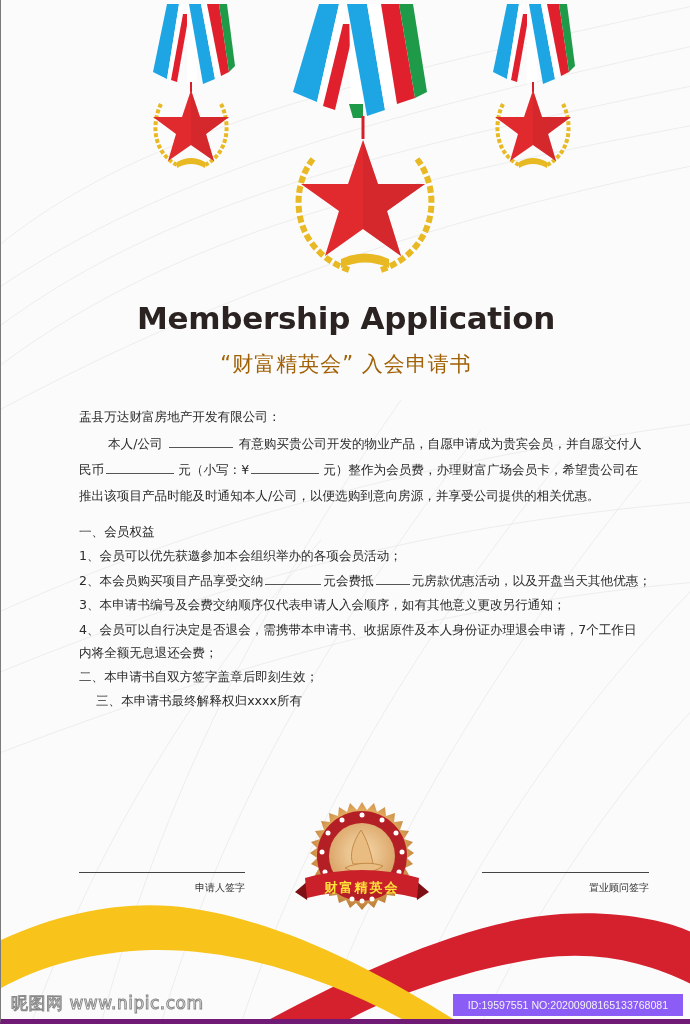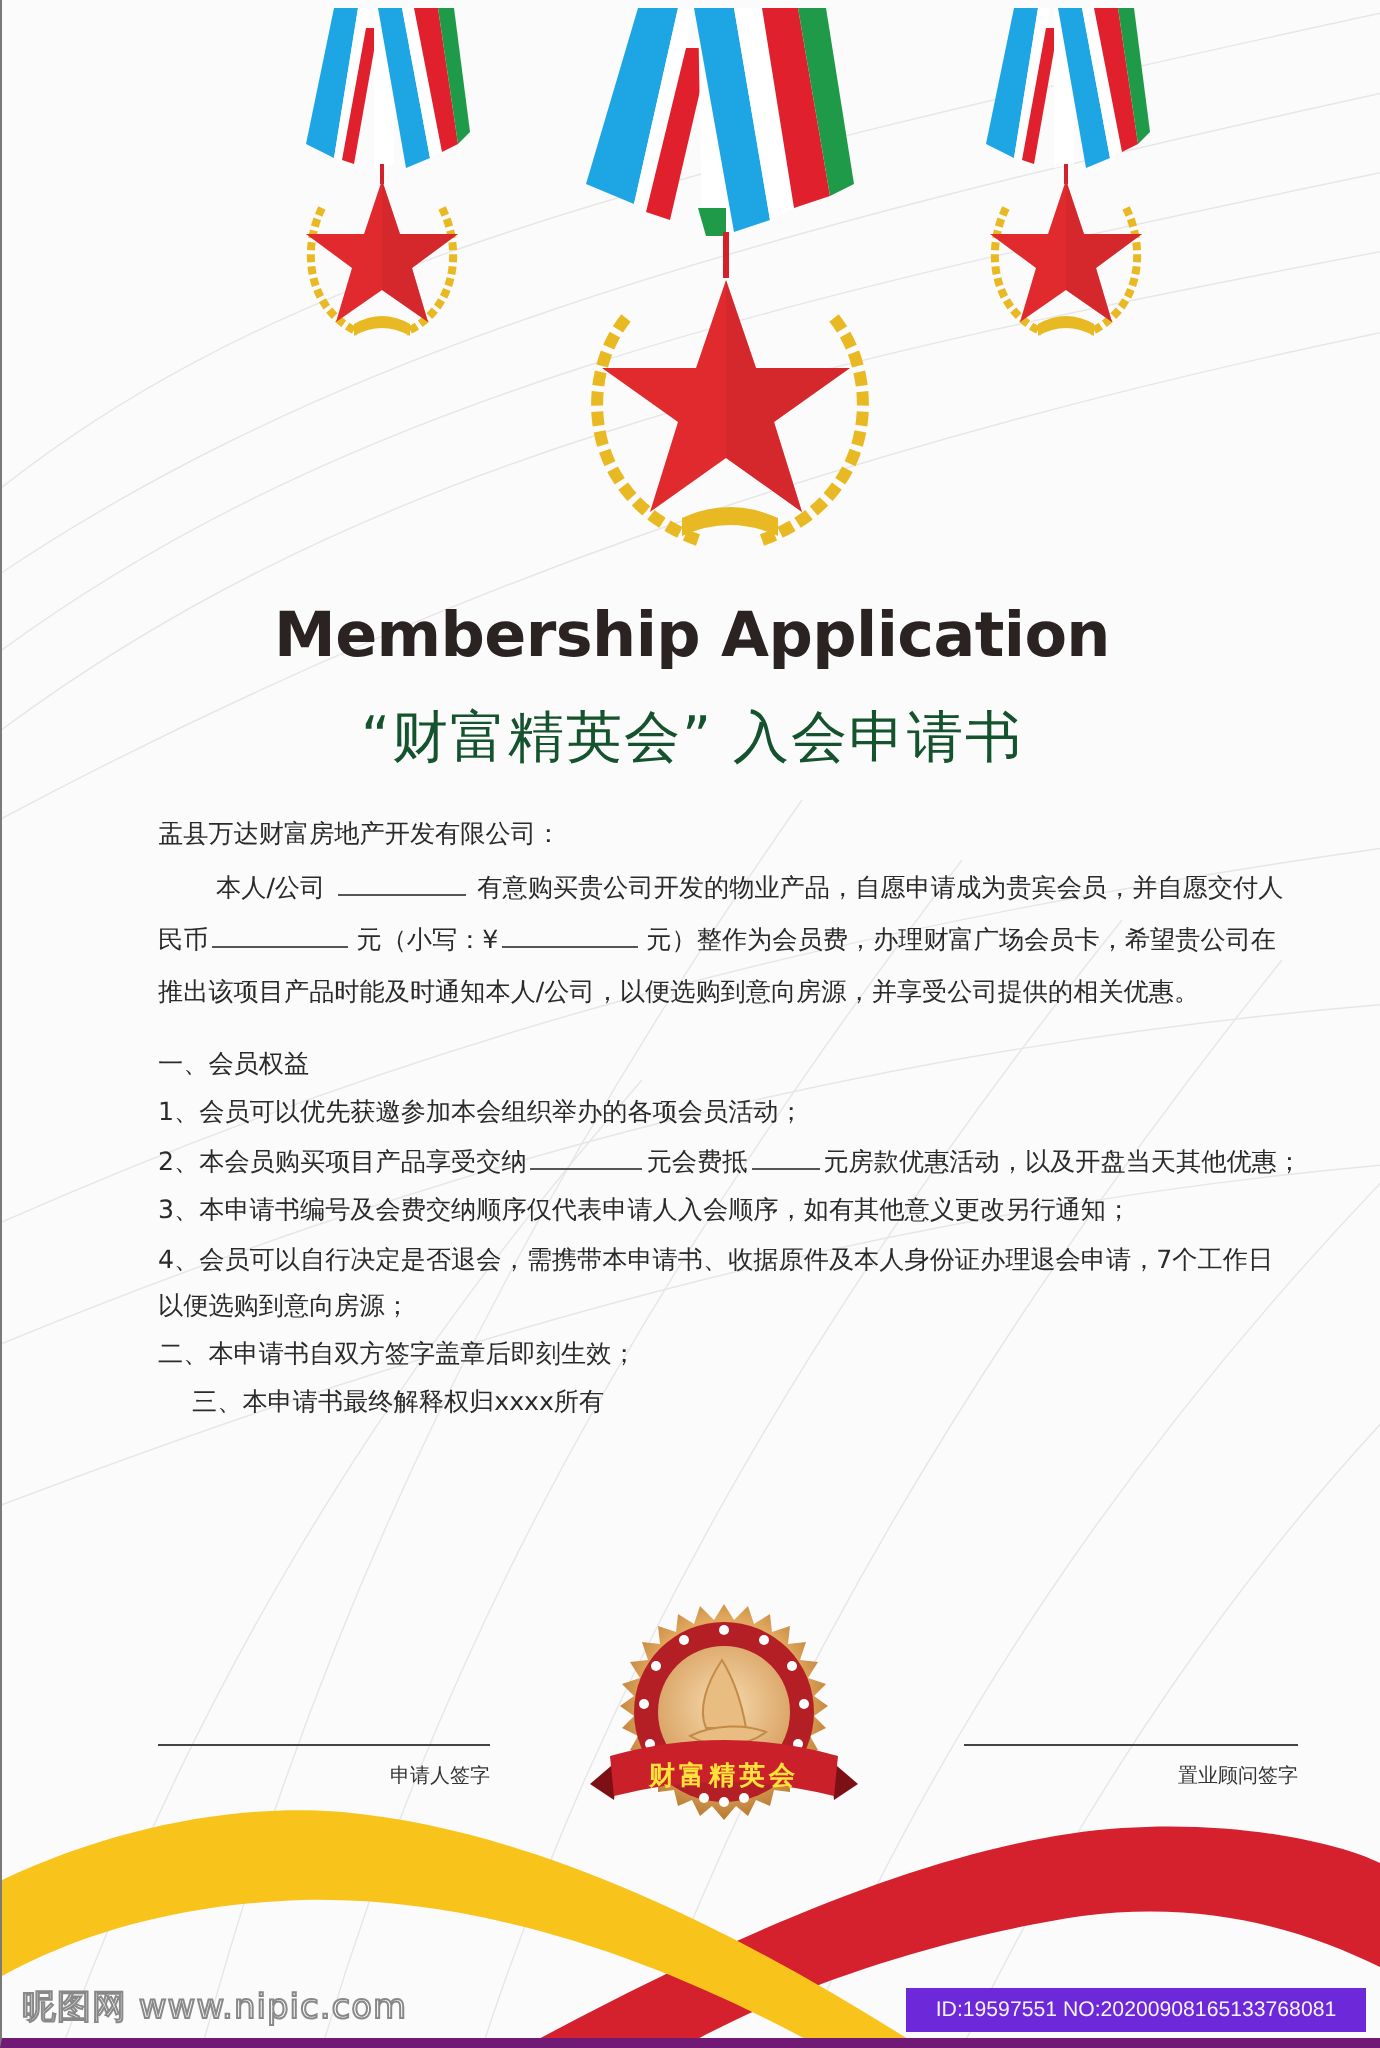--- a/index.html
+++ b/index.html
@@ -2,29 +2,29 @@
 <html><head>
 <meta charset="utf-8">
 <style>
   * { margin:0; padding:0; box-sizing:border-box; }
   html, body { width:690px; height:1024px; overflow:hidden; background:#fff; }
   body { position:relative; font-family:"DejaVu Sans", "Liberation Sans", sans-serif; color:#2a2a2a; }
   .page { position:absolute; left:0; top:0; width:690px; height:1024px; background:#fbfbfb; overflow:hidden; border-left:1px solid #7a7a7a; border-bottom:5px solid #701a75; }
   .bg-lines { position:absolute; left:0; top:0; width:690px; height:1024px; }
   .medal { position:absolute; }
   .title-en { position:absolute; left:0; width:690px; top:300px; text-align:center; font-family:"DejaVu Sans", sans-serif; font-weight:bold; font-size:31px; color:#2b2322; letter-spacing:-0.3px; }
-  .title-cn { position:absolute; left:0; width:690px; top:350px; text-align:center; font-size:28px; color:#14532d; letter-spacing:1px; }
+  .title-cn { position:absolute; left:0; width:690px; top:350px; text-align:center; font-size:21px; color:#a16207; letter-spacing:1px; }
   .body-text { position:absolute; left:78px; width:570px; font-size:12.6px; color:#2a2a2a; line-height:26px; white-space:nowrap; }
   .blank { display:inline-block; border-bottom:1px solid #555; height:15px; vertical-align:baseline; }
   .sig-line { position:absolute; height:1px; background:#444; }
   .sig-label { position:absolute; font-size:10px; color:#333; text-align:right; }
   .seal { position:absolute; left:286px; top:800px; }
   .wave { position:absolute; left:0; top:880px; }
   .watermark { position:absolute; left:10px; top:992px; font-size:17px; font-weight:normal; color:#fff; -webkit-text-stroke:1px #888; letter-spacing:0.5px; }
-  .idbox { position:absolute; left:452px; top:994px; width:230px; height:22px; background:#6d28d9; color:#f4f4f4; font-size:10.6px; line-height:22px; text-align:center; font-family:"Liberation Sans", sans-serif; }
+  .idbox { position:absolute; left:452px; top:994px; width:230px; height:22px; background:#8b5cf6; color:#f4f4f4; font-size:10.6px; line-height:22px; text-align:center; font-family:"Liberation Sans", sans-serif; }
 </style>
 </head>
 <body>
 
 <div class="page">
 
   <svg class="bg-lines" viewBox="0 0 690 1024">
     <g fill="none" stroke="#e6e6e6" stroke-width="0.7">
       <path d="M-20 300 C 150 180, 350 120, 720 40"></path>
       <path d="M-20 340 C 160 200, 380 150, 720 80"></path>
@@ -128,21 +128,21 @@
   </div>
 
   <div class="body-text" style="top:592px;">
     <span>3、本申请书编号及会费交纳顺序仅代表申请人入会顺序，如有其他意义更改另行通知；</span>
   </div>
 
   <div class="body-text" style="top:617px;">
     <span>4、会员可以自行决定是否退会，需携带本申请书、收据原件及本人身份证办理退会申请，7个工作日</span>
   </div>
   <div class="body-text" style="top:640px;">
-    <span>以便选购到意向房源；</span>
+    <span>内将全额无息退还会费；</span>
   </div>
 
   <div class="body-text" style="top:664px;">
     <span>二、本申请书自双方签字盖章后即刻生效；</span>
   </div>
 
   <div class="body-text" style="top:688px;margin-left:17px;">
     <span>三、本申请书最终解释权归xxxx所有</span>
   </div>
 

